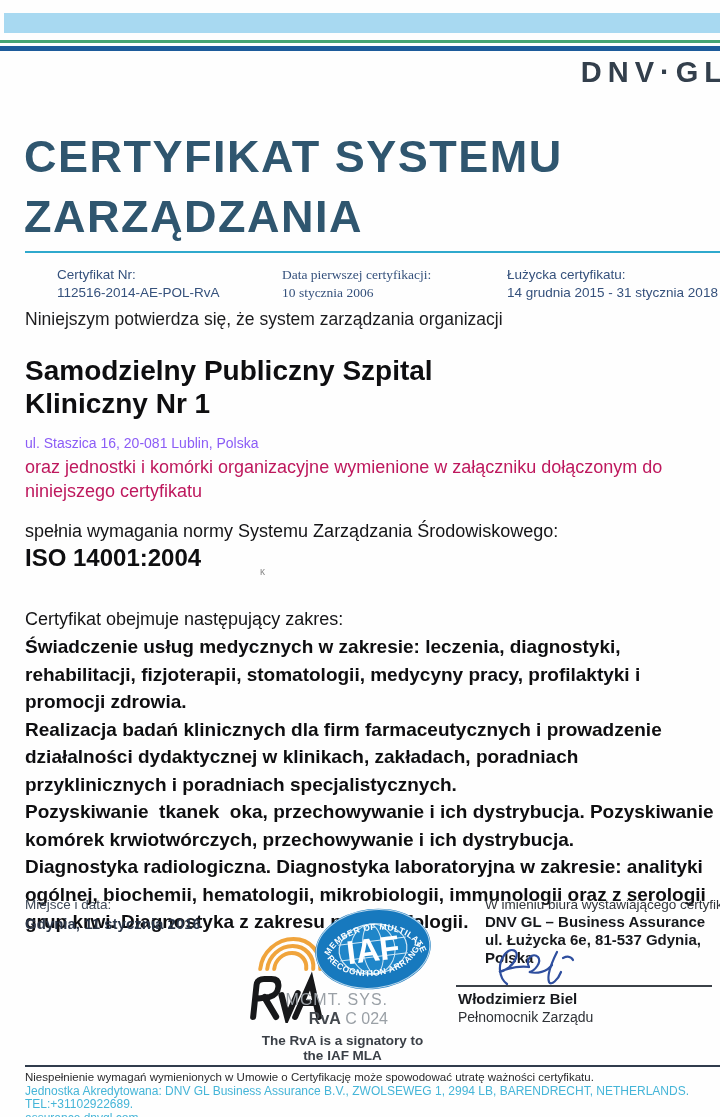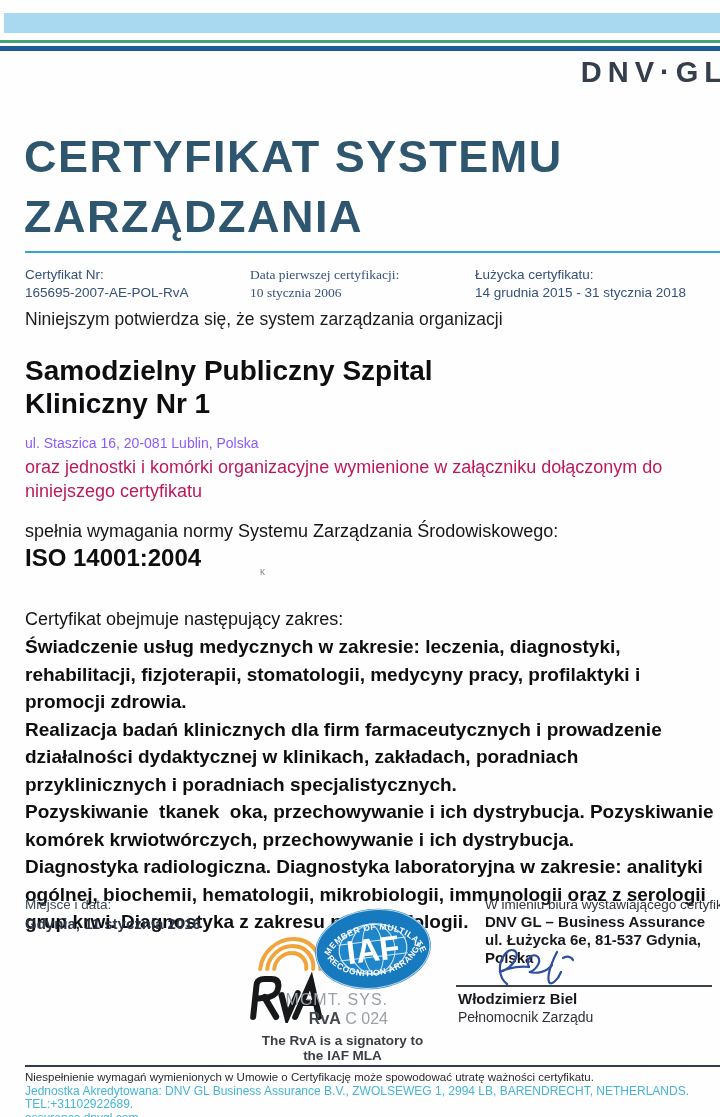--- a/index.html
+++ b/index.html
@@ -21,21 +21,21 @@
   .doc-title{
     position:absolute;top:127px;left:24px;width:660px;
     font-size:45px;line-height:60px;font-weight:700;letter-spacing:1.5px;
     color:#2f566f;font-family:"Liberation Sans",sans-serif;
   }
   .title-rule{position:absolute;top:251px;left:25px;right:9px;height:2px;background:#2fa9cd;}
   
   .details{position:absolute;top:266px;left:25px;right:8px;display:flex;}
   .detail-col{font-size:13.5px;line-height:17px;color:#35517c;}
   .detail-col .lbl{margin-bottom:1px;}
-  .col1{width:225px;}
+  .col1{width:225px;margin-left:32px;}
   .col2{width:225px;font-family:Liberation Serif, serif;}
   .col3{flex:1;}
   
   .intro{position:absolute;top:309px;left:25px;font-size:17.5px;color:#1c1c1e;}
   .org{position:absolute;top:354px;left:25px;width:692px;}
   .org-name{font-size:28px;line-height:33px;font-weight:700;color:#0e0e10;}
   .org-address{font-size:14px;line-height:24px;margin-top:11px;color:#8b5cf6;}
   .org-annex{font-size:18px;line-height:24px;color:#be185d;width:690px;}
   .standard{position:absolute;top:519px;left:25px;}
   .standard-statement{font-size:18px;line-height:24px;color:#141416;}
@@ -83,21 +83,21 @@
 
   <div class="doc-title">
     <div>CERTYFIKAT SYSTEMU</div>
     <div>ZARZĄDZANIA</div>
   </div>
   <div class="title-rule"></div>
 
   <div class="details">
     <div class="detail-col col1">
       <div class="lbl">Certyfikat Nr:</div>
-      <div class="val">165695-2007-AE-POL-RvA</div>
+      <div class="val">112516-2014-AE-POL-RvA</div>
     </div>
     <div class="detail-col col2">
       <div class="lbl">Data pierwszej certyfikacji:</div>
       <div class="val">10 stycznia 2006</div>
     </div>
     <div class="detail-col col3">
       <div class="lbl">Łużycka certyfikatu:</div>
       <div class="val">14 grudnia 2015 - 31 stycznia 2018</div>
     </div>
   </div>

